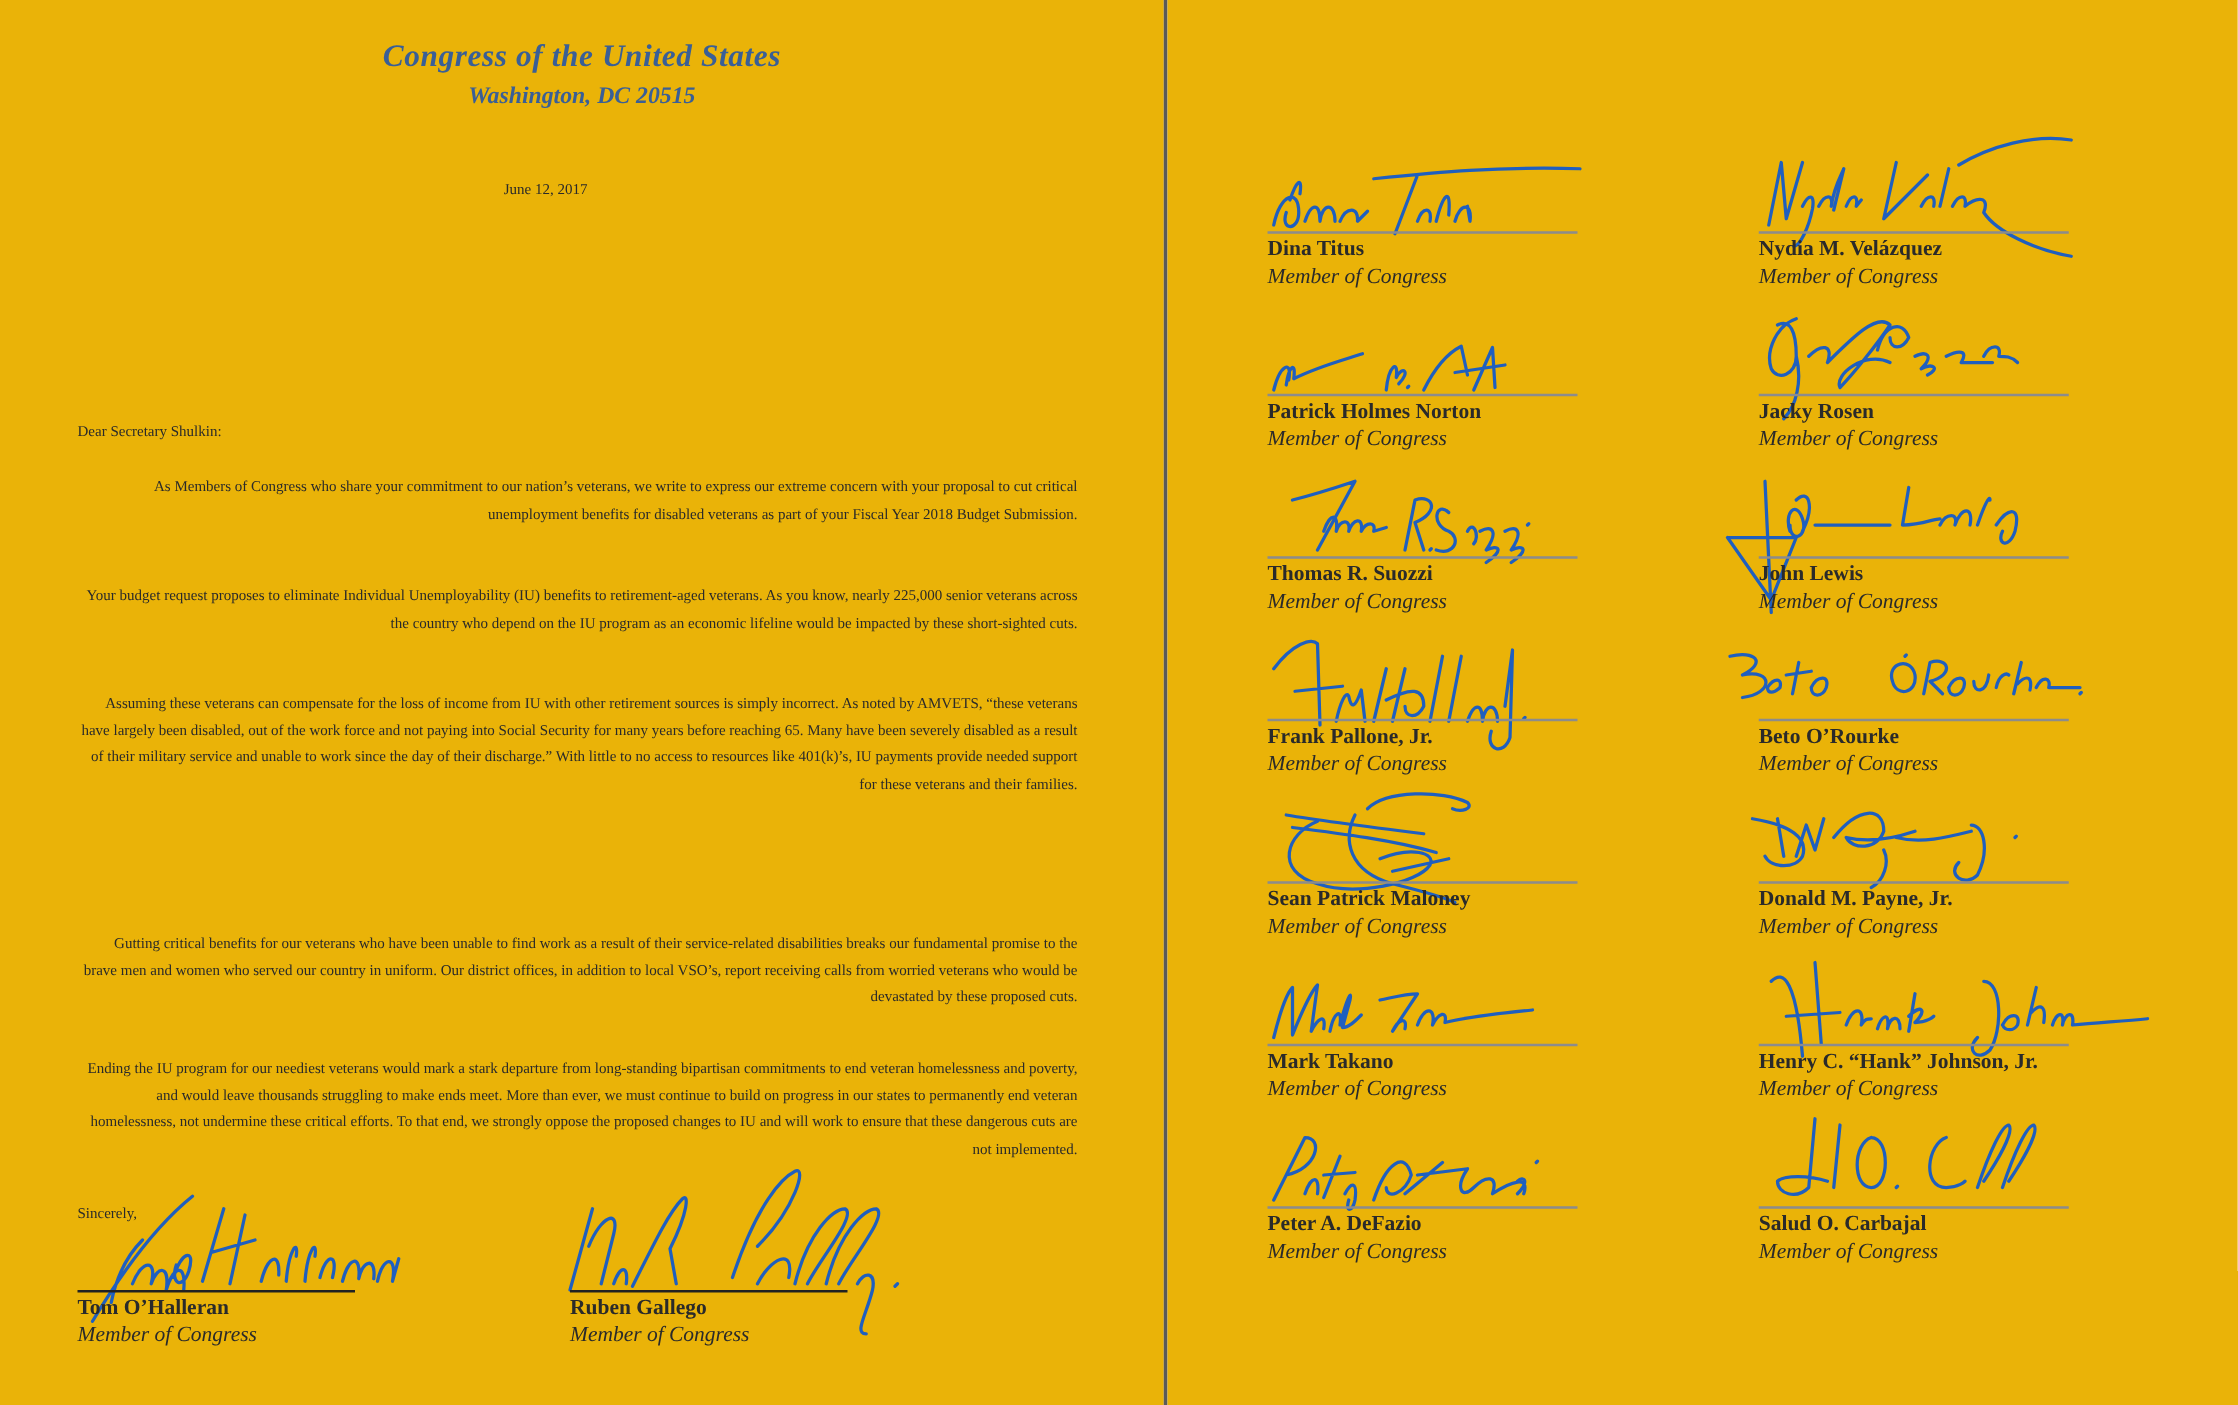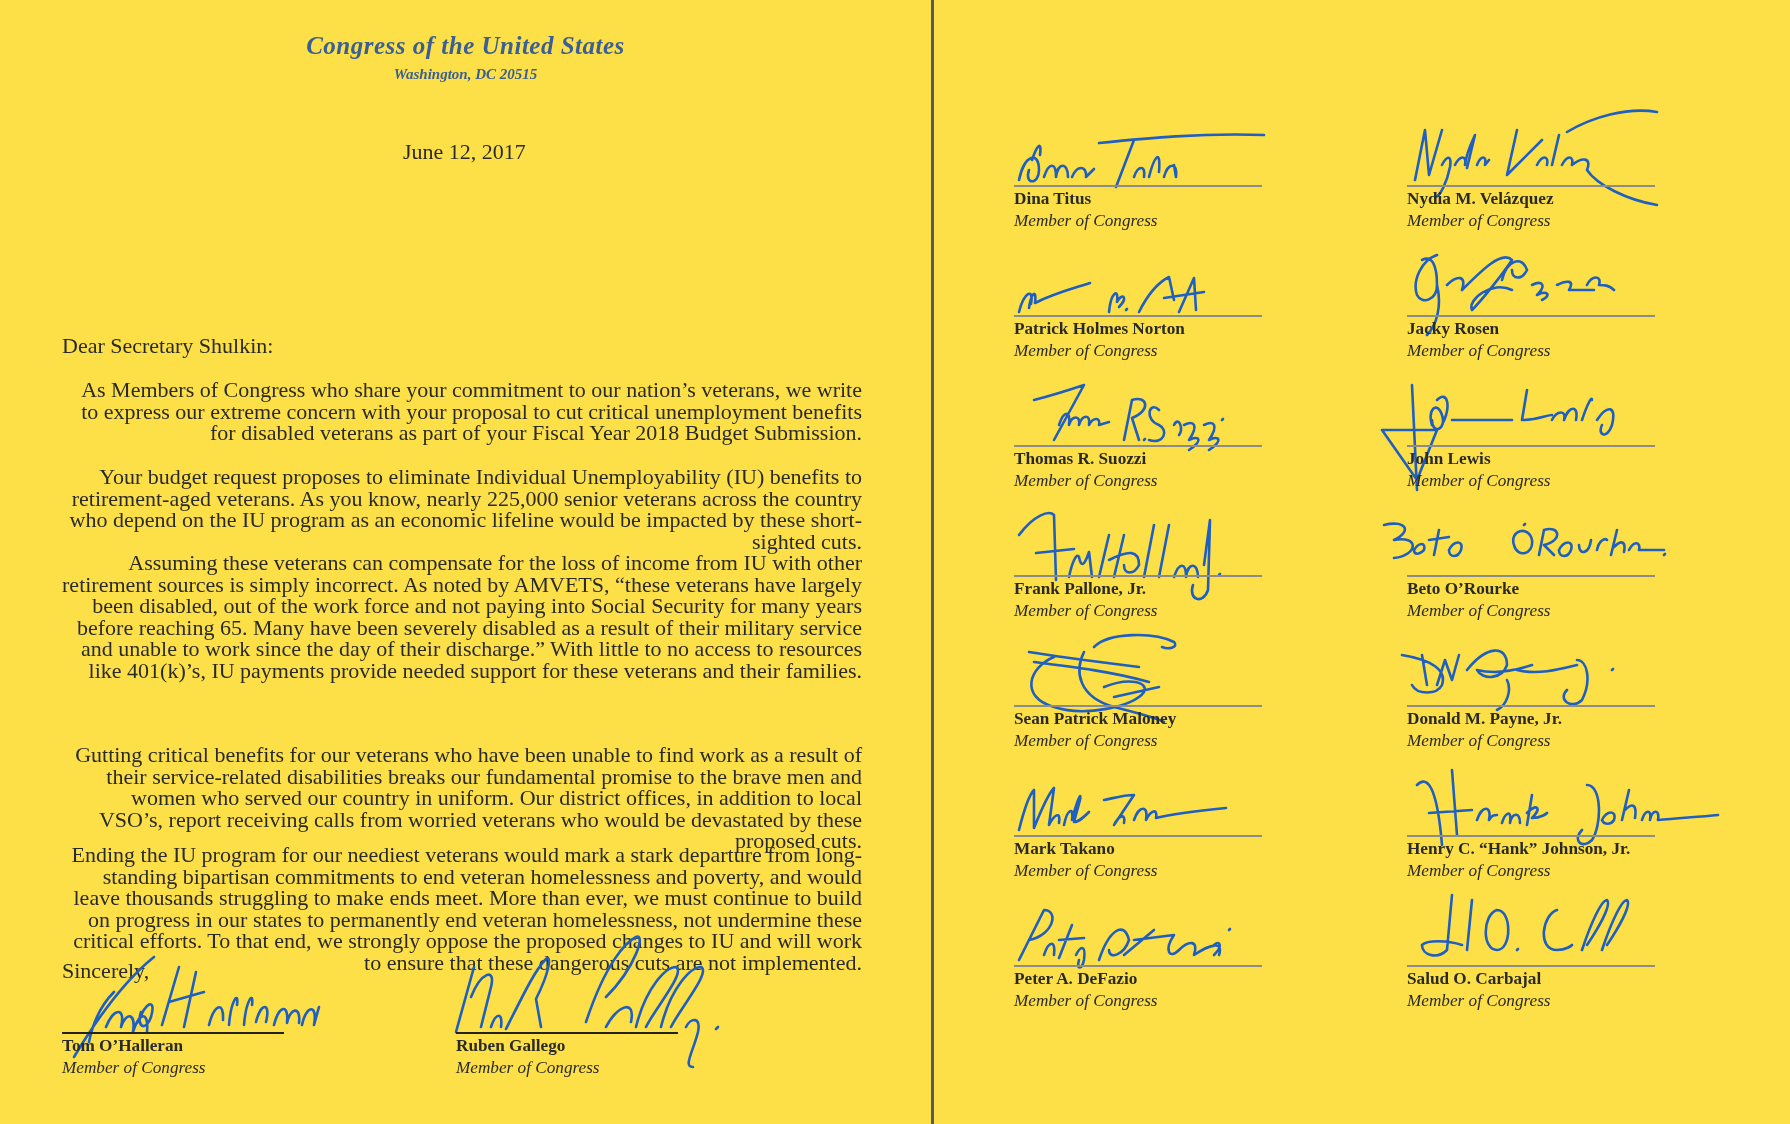--- a/index.html
+++ b/index.html
@@ -1,24 +1,24 @@
 <!DOCTYPE html>
 <html><head>
 <meta charset="utf-8">
 <style>
   html,body{margin:0;padding:0;background:#fff;}
   body{width:1790px;height:1124px;position:relative;overflow:hidden;font-family:"Liberation Serif","DejaVu Serif",serif;color:#2a2a2a;}
-  .page{position:absolute;top:0;height:1124px;background:#fde047;}
+  .page{position:absolute;top:0;height:1124px;background:#eab308;}
   .page-left{left:0;width:931px;}
   .page-right{left:934px;width:856px;}
   .divider{position:absolute;left:931px;top:0;width:3px;height:1124px;background:#5a5a5a;}
   .letterhead{position:absolute;left:0;width:931px;text-align:center;color:#3a5f96;font-family:"Liberation Serif",serif;font-weight:bold;}
   .lh-title{top:32px;font-size:25px;letter-spacing:0.5px;font-style:italic;}
-  .lh-sub{top:66px;font-size:15px;font-style:italic;}
-  .txt{position:absolute;font-size:22px;line-height:21.6px;white-space:nowrap;}
+  .lh-sub{top:66px;font-size:19px;font-style:italic;}
+  .txt{position:absolute;font-size:12px;line-height:21.6px;white-space:nowrap;}
   .date{left:403px;top:141px;}
   .addr{left:62px;top:205px;}
   .salutation{left:62px;top:335px;}
   .para{left:62px;width:800px;white-space:normal;text-align:right;}
   .p1{top:379px;}
   .p2{top:466px;}
   .p3{top:552px;}
   .p4{top:744px;}
   .p5{top:844px;}
   .closing{left:62px;top:944px;margin-top:16px;}

